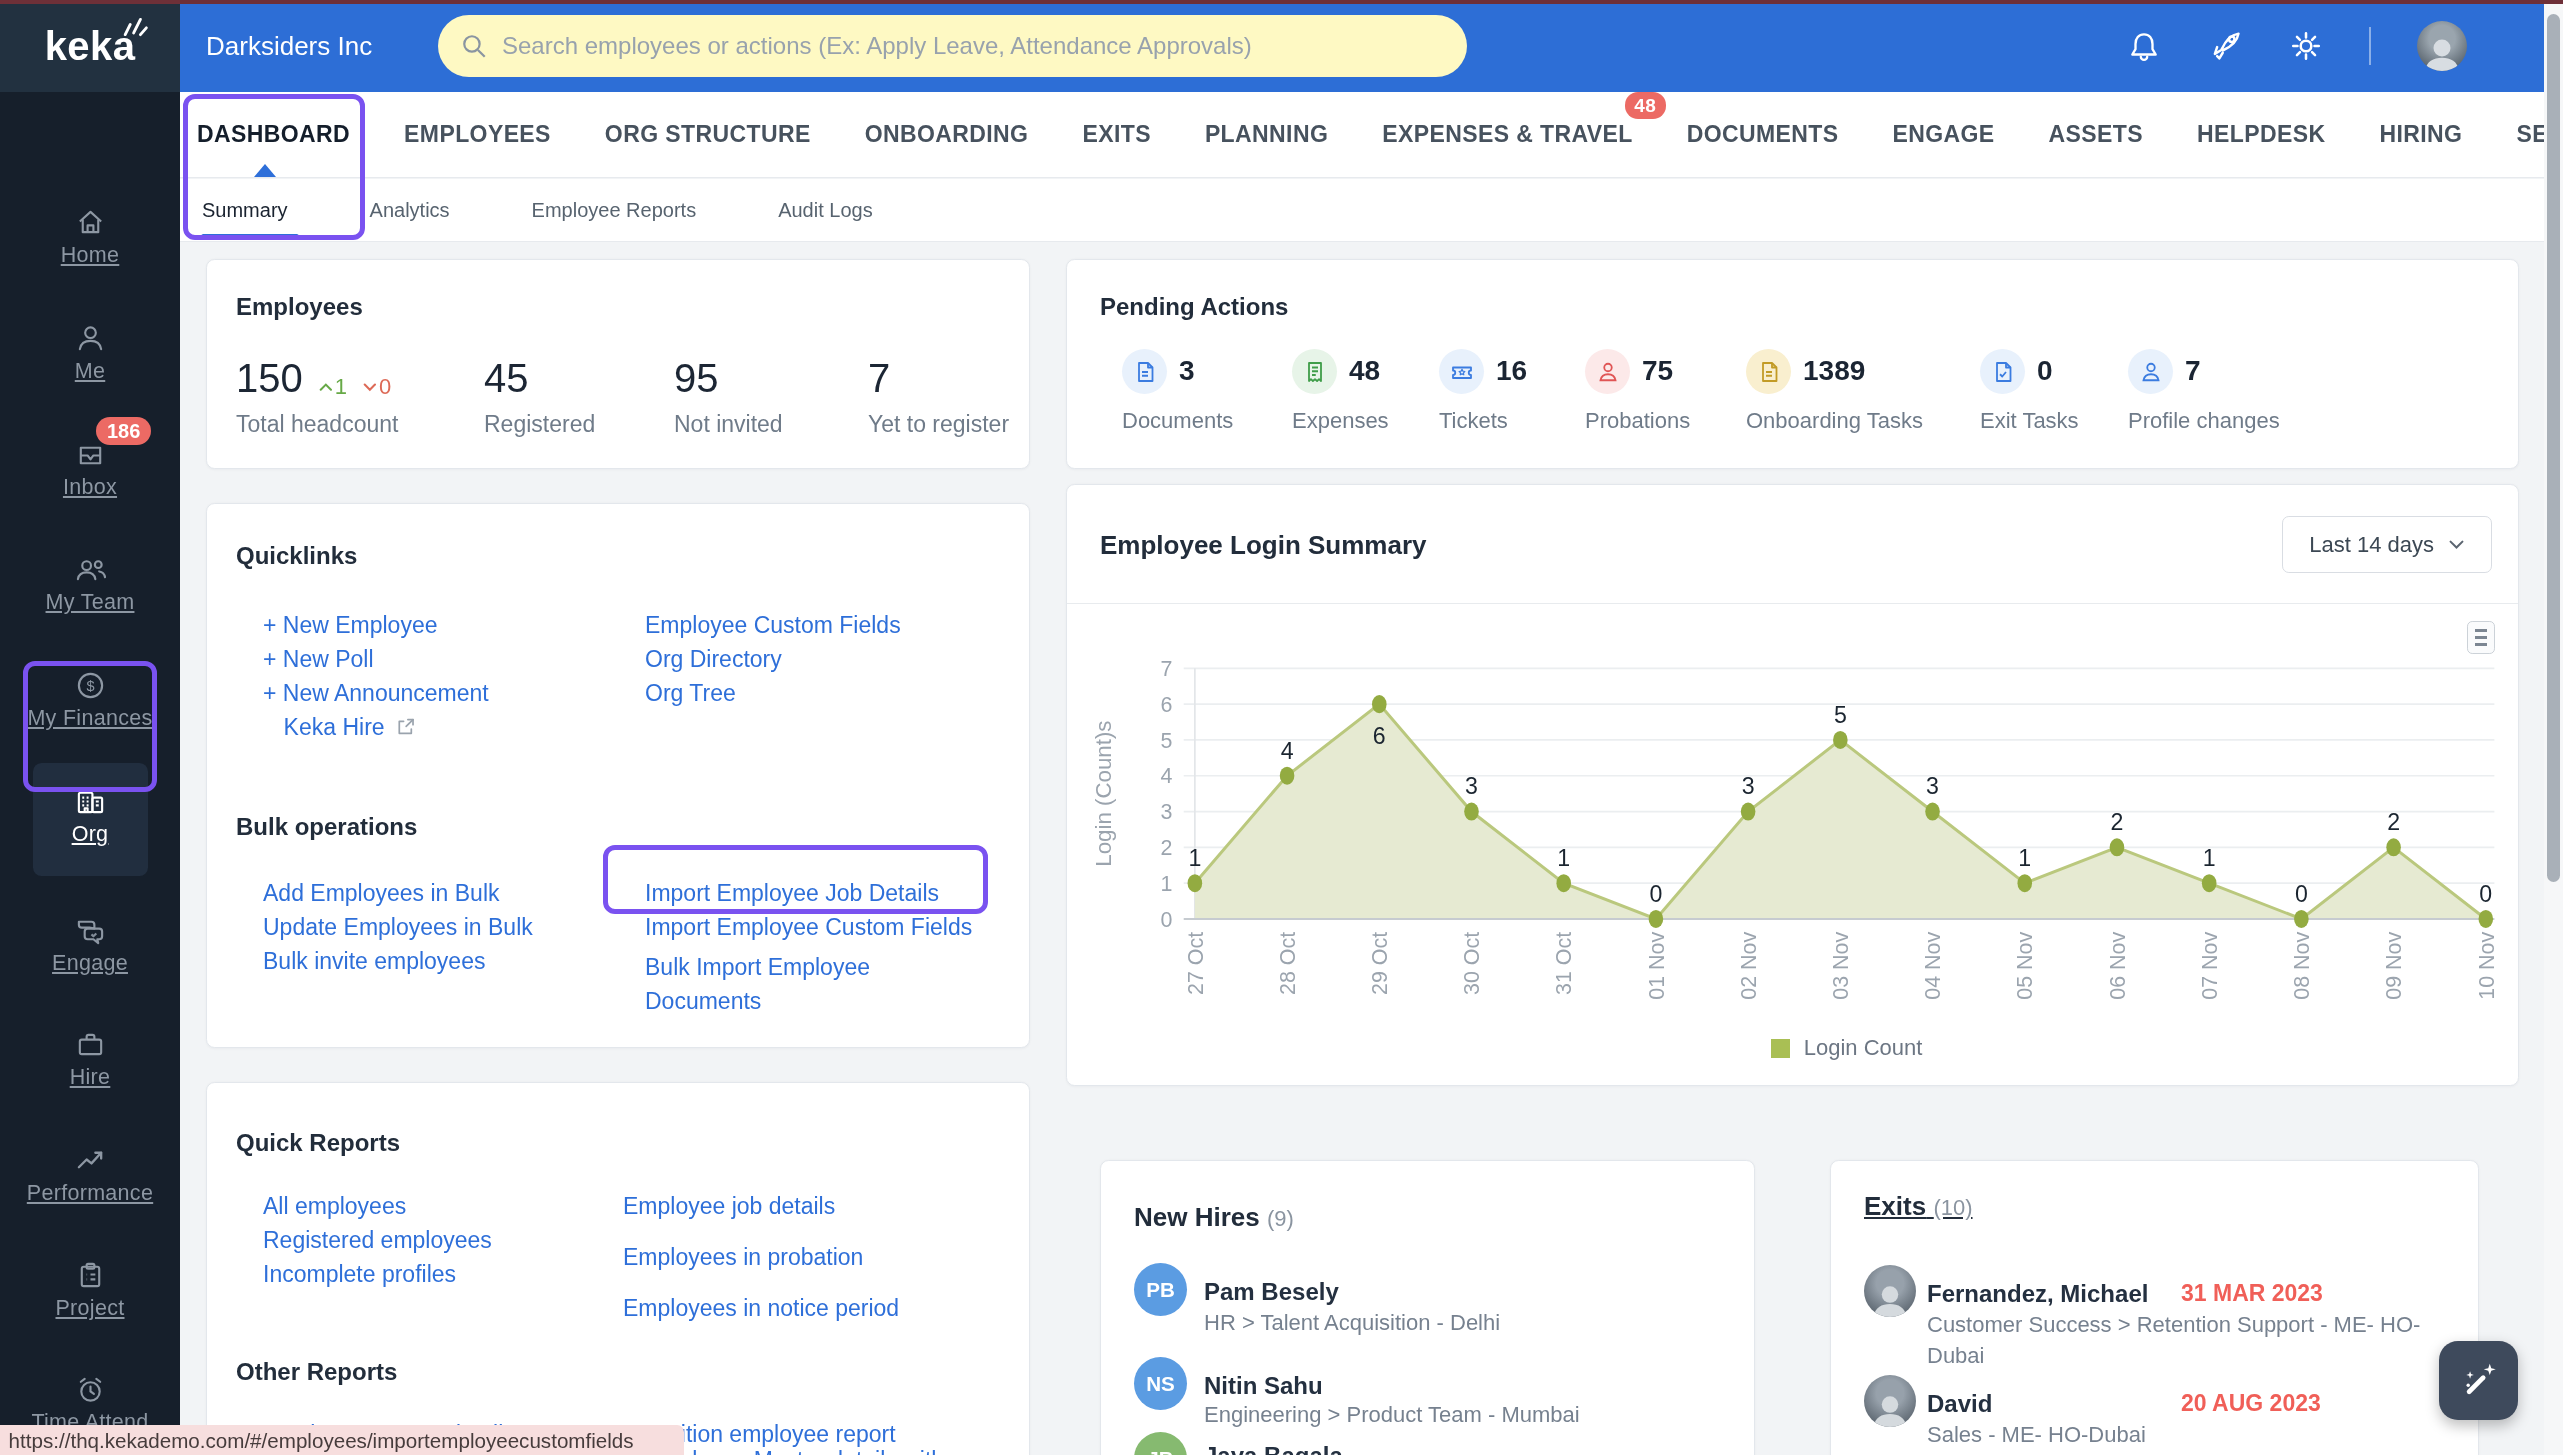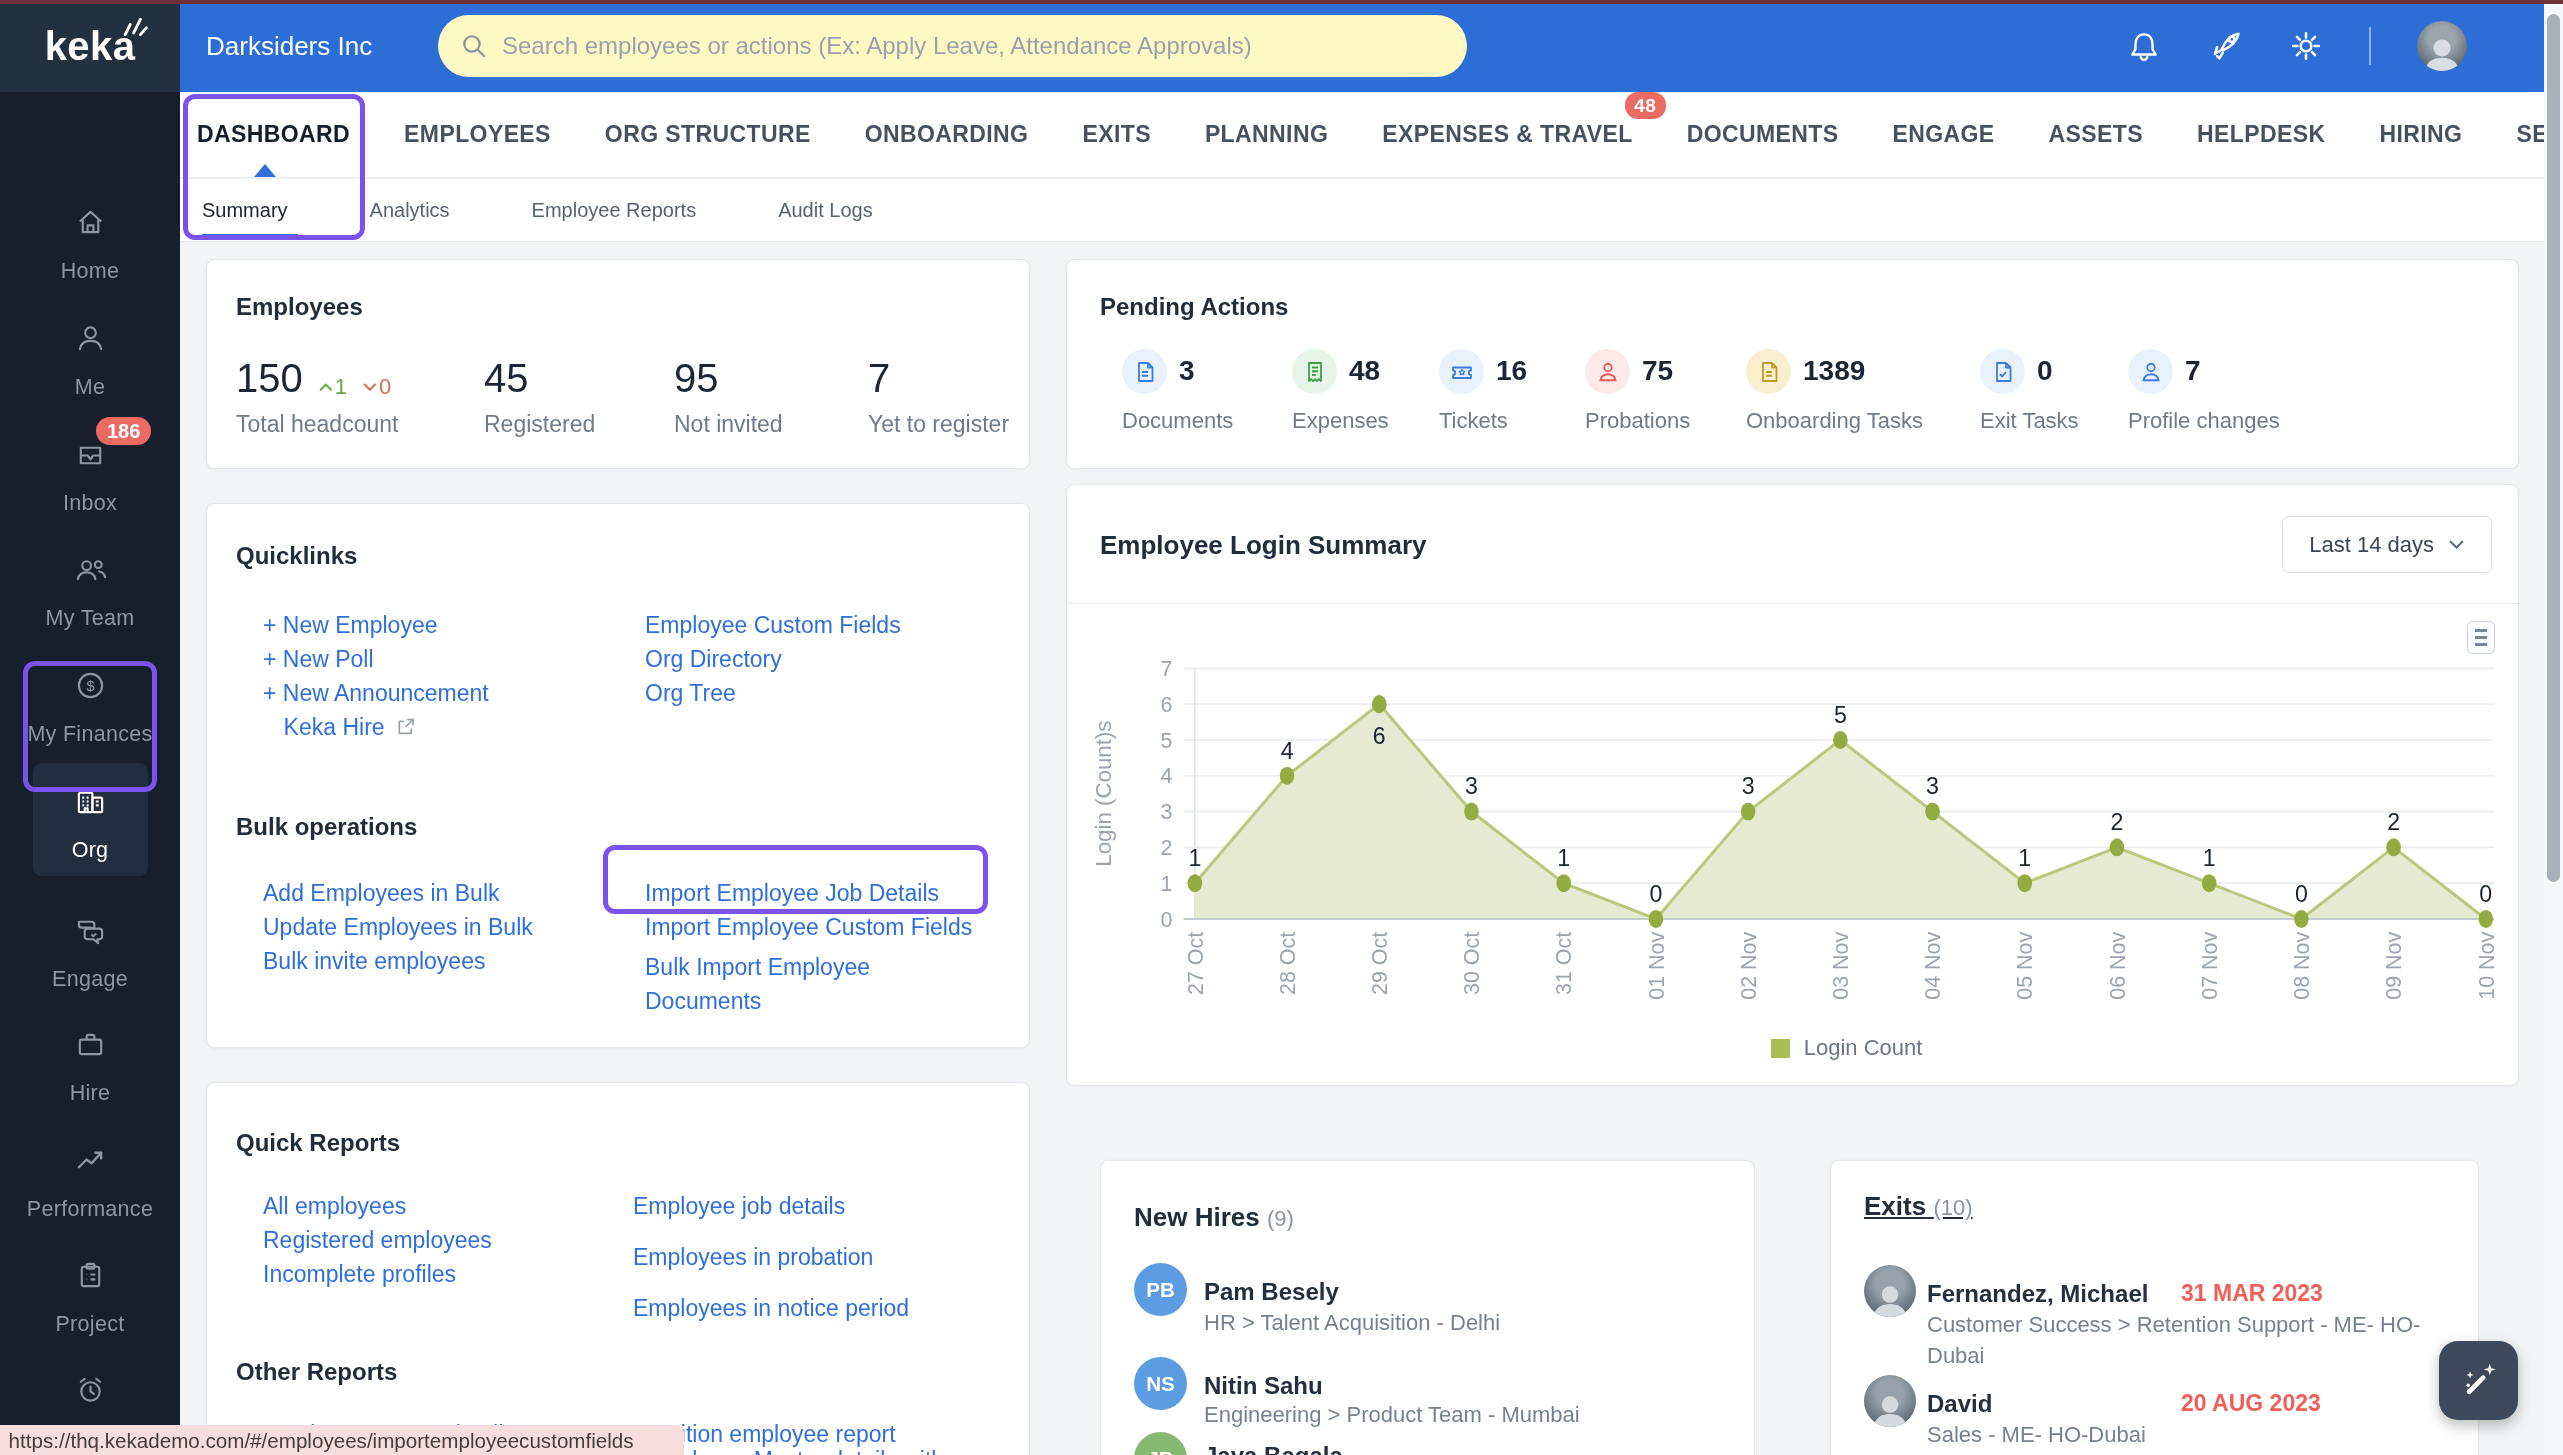--- a/index.html
+++ b/index.html
@@ -21,21 +21,21 @@
   .search-icon { position:absolute; left:22px; top:17px; }
   .top-icons { position:absolute; right:77px; top:0; height:92px; display:flex; align-items:center; gap:46px; }
   .tbar-icon { color:#fff; display:flex; }
   .tbar-divider { width:1.7px; height:38px; background:rgba(255,255,255,.45); }
   .avatar-top { width:50px; height:50px; border-radius:50%; background:radial-gradient(circle at 50% 35%, #9aa5ae 0 32%, #5f6a74 75%); overflow:hidden; display:flex; align-items:flex-end; justify-content:center; }
 
   
   .sidebar { position:absolute; left:0; top:92px; width:180px; height:1364px; background:#161f2b; z-index:15; }
   .side-item { position:absolute; left:0; width:180px; text-align:center; color:#8d97a3; cursor:pointer; }
   .side-item .sic { display:inline-flex; }
-  .side-item .slabel { display:block; margin-top:18px; font-size:21.5px; letter-spacing:0.3px; }
+  .side-item .slabel { display:block; margin-top:2px; font-size:21.5px; letter-spacing:0.3px;text-decoration:underline; }
   .side-item.active { color:#fff; }
   .org-tile { position:absolute; left:33px; top:671px; width:115px; height:113px; background:#212e3f; border-radius:8.6px; }
   .inbox-badge { position:absolute; top:-22px; left:96px; background:#ec6a64; color:#fff; font-size:20px; font-weight:600; padding:2.6px 11px; border-radius:15.5px; }
 
   
   .mainnav { position:absolute; left:180px; top:92px; width:2364px; height:86px; background:#fff; border-bottom:0.9px solid #e7eaee; display:flex; align-items:center; padding-left:17px; gap:54px; z-index:10; }
   .nav-tab { font-size:23px; font-weight:600; color:#47525e; letter-spacing:0.4px; position:relative; white-space:nowrap; cursor:pointer; }
   .nav-tab.active { color:#141e2b; }
   .nav-badge { position:absolute; top:-29px; right:-33px; background:#ec6a64; color:#fff; font-size:19px; font-weight:600; padding:2.6px 9.4px; border-radius:13px; }
   .nav-triangle { position:absolute; left:74px; bottom:0; width:0; height:0; border-left:11px solid transparent; border-right:11px solid transparent; border-bottom:13px solid #2e6fd9; }
@@ -429,21 +429,21 @@
   </div>
 </section>
 
 <section class="card" id="card-reports" style="left:206px; top:1082px; width:824px; height:404px;">
   <div class="card-title" style="left:29px; top:46px;">Quick Reports</div>
   <div class="linklist" style="left:56px; top:112px;">
     <a>All employees</a>
     <a>Registered employees</a>
     <a>Incomplete profiles</a>
   </div>
-  <div class="linklist" style="left:426px; top:112px;gap:28px;">
+  <div class="linklist" style="left:416px; top:112px;gap:28px;">
     <a>Employee job details</a>
     <a>Employees in probation</a>
     <a>Employees in notice period</a>
   </div>
   <div class="card-title" style="left:29px; top:275px;">Other Reports</div>
   <a style="position:absolute; left:56px; top:338px; font-size:23px; color:#2e6fd9; text-decoration:none;">Employee Master details</a>
   <a style="position:absolute; left:438px; top:338px; font-size:23px; color:#2e6fd9; text-decoration:none;">Attrition employee report</a>
   <a style="position:absolute; left:438px; top:364px; font-size:23px; color:#2e6fd9; text-decoration:none;">Employee Master details with</a>
 </section>
 

